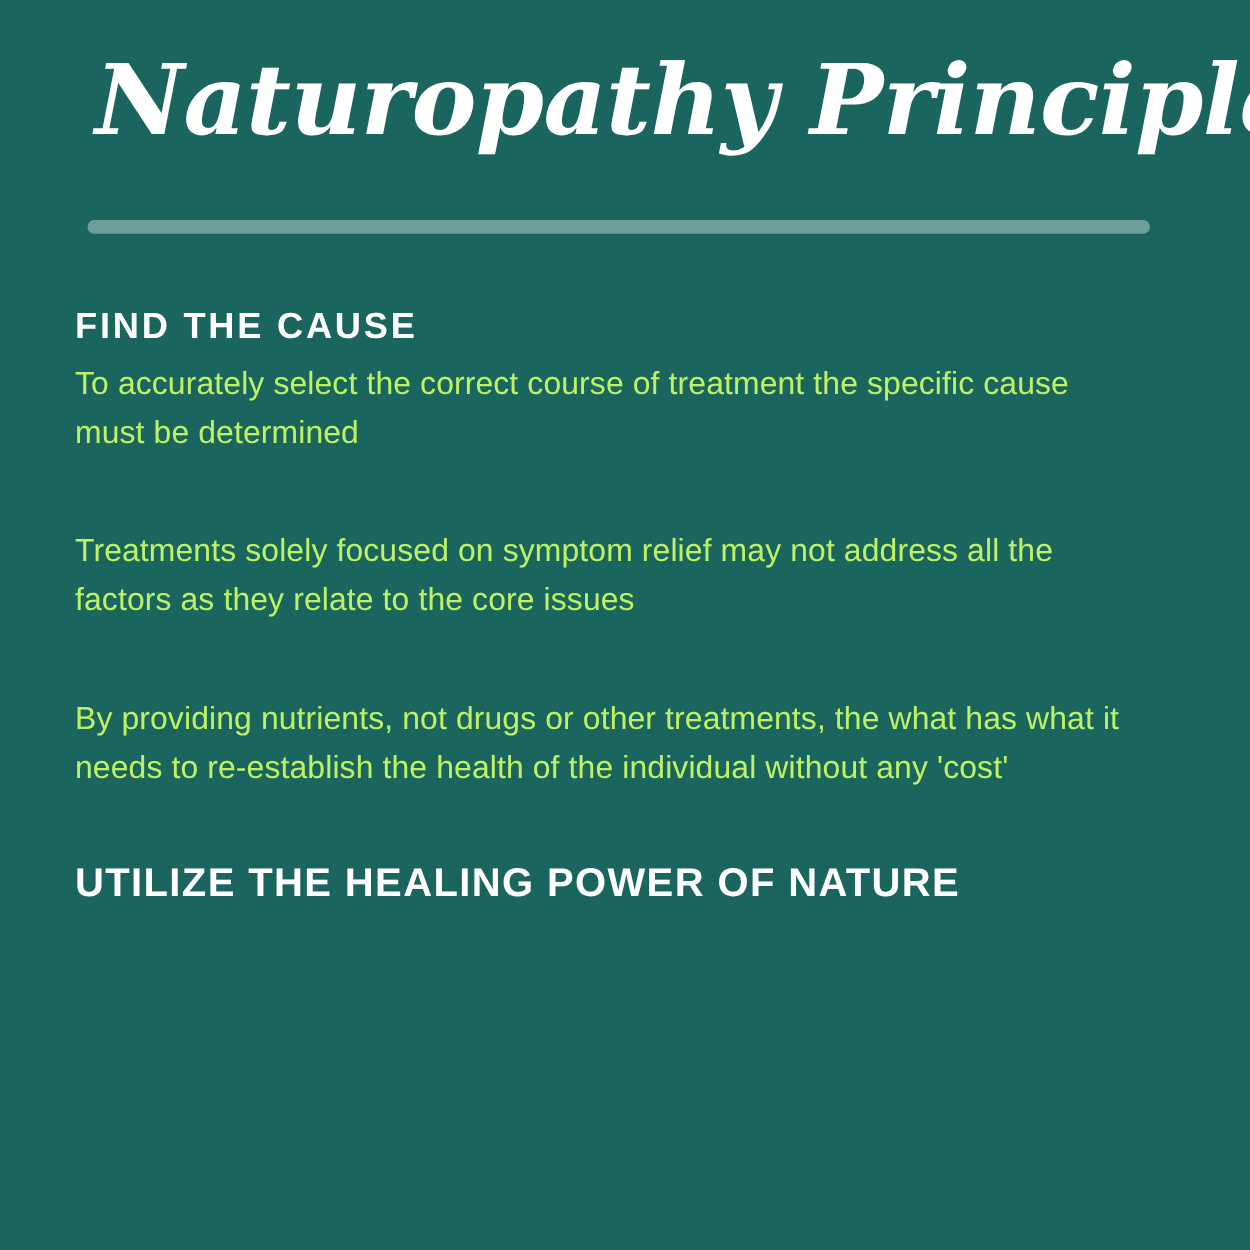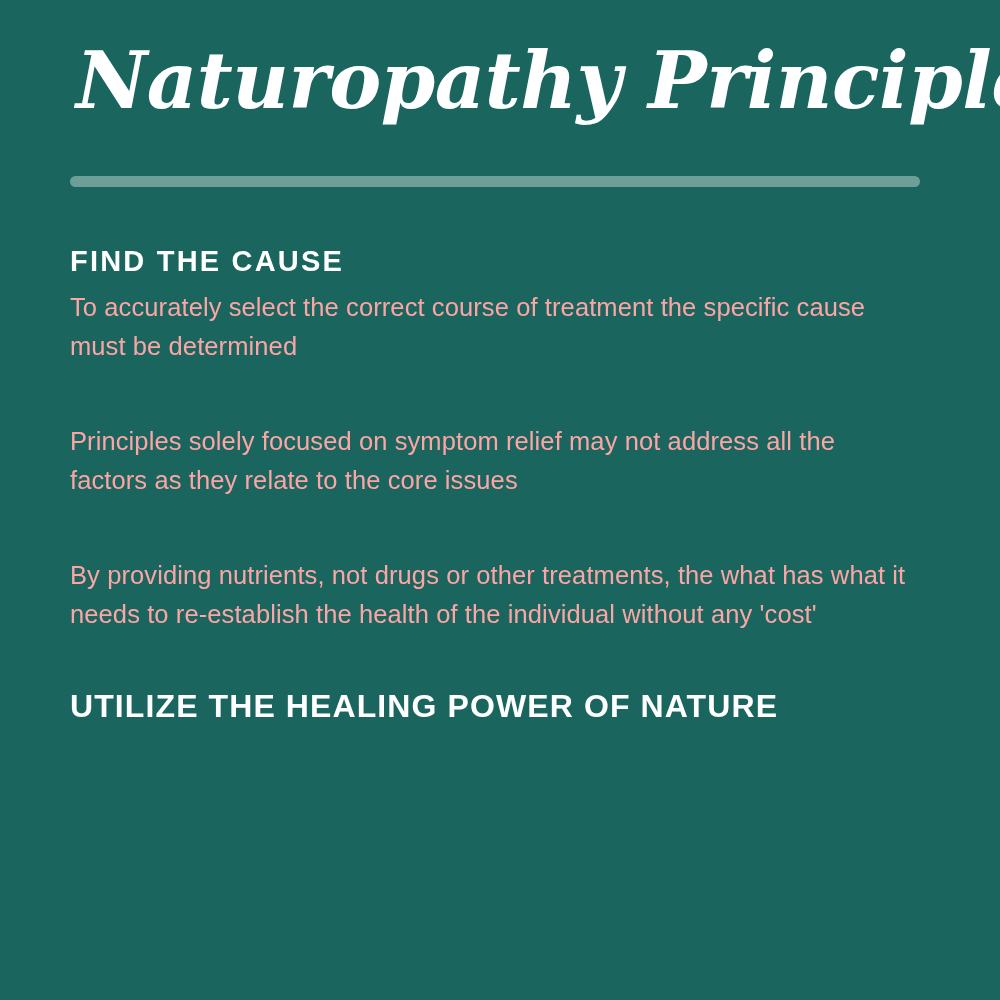--- a/index.html
+++ b/index.html
@@ -43,21 +43,21 @@
     top: 176px;
     width: 850px;
     height: 11px;
     border-radius: 6px;
     background: #6d9e98;
   }
 
   
   #sections {
     position: absolute;
-    left: 70px;
+    left: 60px;
     top: 246px;
     width: 860px;
   }
   .section {
     margin: 0 0 56px 0;
   }
   .section:last-child {
     margin-bottom: 0;
   }
   .section-heading {
@@ -70,21 +70,21 @@
     letter-spacing: 2.2px;
     text-transform: uppercase;
     white-space: nowrap;
   }
   .section-heading.tight {
     letter-spacing: 1.1px;
     font-size: 32px;
   }
   .section-body {
     margin: 0;
-    color: #fca5a5;
+    color: #bef264;
     font-family: "Liberation Sans", sans-serif;
     font-weight: 300;
     font-size: 25.5px;
     line-height: 39px;
     letter-spacing: 0.1px;
     max-width: 845px;
   }
 </style>
 </head>
 <body>
@@ -96,21 +96,21 @@
   <div id="divider"></div>
 
   <div id="sections">
 
     <div class="section">
       <div class="section-heading">FIND THE CAUSE</div>
       <p class="section-body">To accurately select the correct course of treatment the specific cause must be determined</p>
     </div>
 
     <div class="section">
-      <p class="section-body">Principles solely focused on symptom relief may not address all the factors as they relate to the core issues</p>
+      <p class="section-body">Treatments solely focused on symptom relief may not address all the factors as they relate to the core issues</p>
     </div>
 
     <div class="section">
       <p class="section-body">By providing nutrients, not drugs or other treatments, the what has what it needs to re-establish the health of the individual without any 'cost'</p>
     </div>
 
     <div class="section">
       <div class="section-heading tight">UTILIZE THE HEALING POWER OF NATURE</div>
     </div>
 

